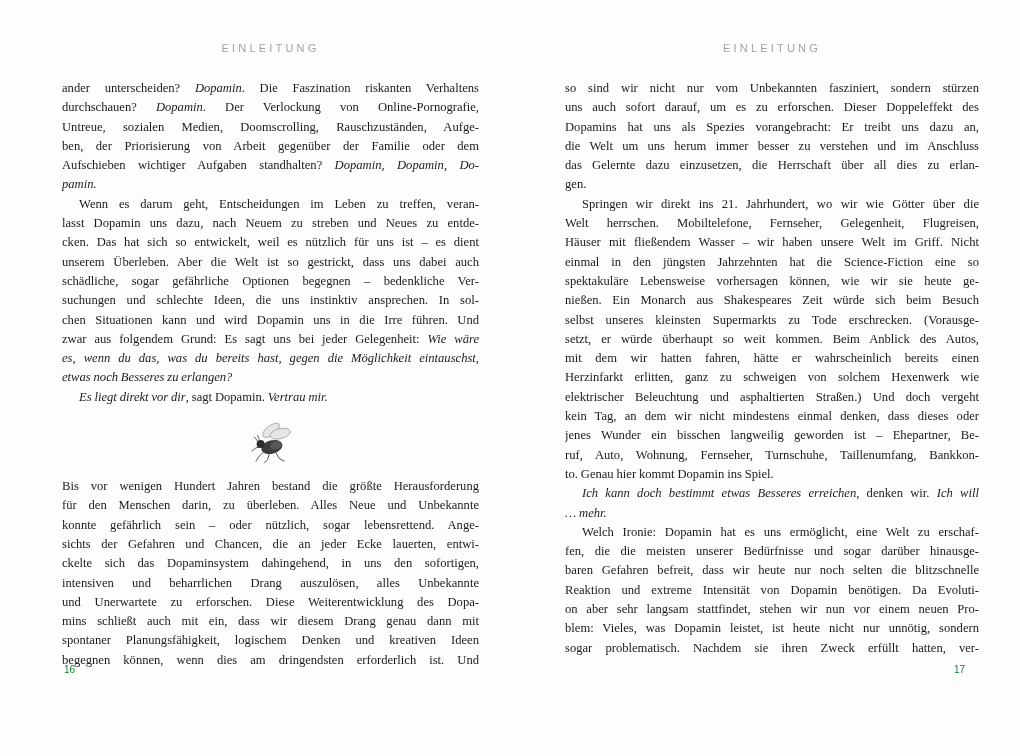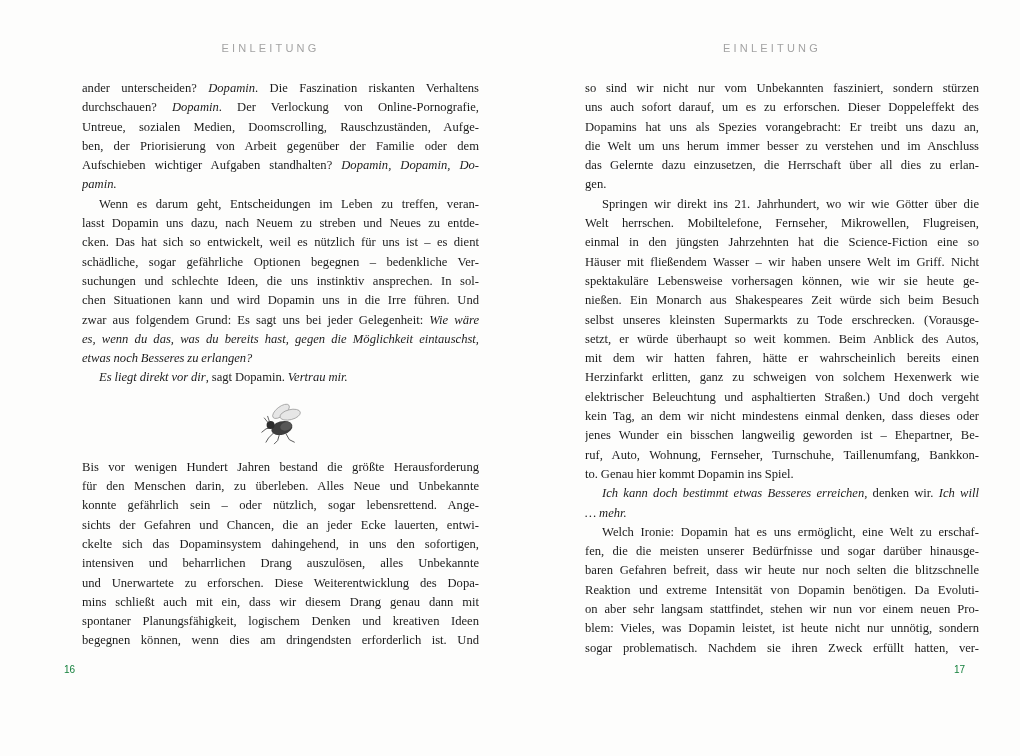--- a/index.html
+++ b/index.html
@@ -13,21 +13,21 @@
   .page{position:absolute;top:0;height:572px;}
   #page-left{left:62px;width:417px;}
   #page-right{left:565px;width:414px;}
   .running-header{
     position:absolute;top:42px;left:0;right:0;
     text-align:center;
     font-family:"Liberation Sans", sans-serif;
     font-size:11px;letter-spacing:3.2px;
     color:#a3a3a3;font-weight:400;
   }
-  .body-text{position:absolute;top:79px;left:0;right:0;margin-left:20px;}
+  .body-text{position:absolute;top:79px;left:0;right:0;}
   .para{margin:0;}
   .line{
     height:19.3px;line-height:19.3px;
     font-size:12.6px;
     word-spacing:-0.3px;
     overflow:hidden;
     text-align:justify;text-align-last:justify;
   }
   .line.last-left{text-align:center;text-align-last:left;}
   .line.indent{text-indent:17px;}
@@ -54,20 +54,21 @@
         <div class="line">durchschauen? <i>Dopamin</i>. Der Verlockung von Online-Pornografie,</div>
         <div class="line">Untreue, sozialen Medien, Doomscrolling, Rauschzuständen, Aufge-</div>
         <div class="line">ben, der Priorisierung von Arbeit gegenüber der Familie oder dem</div>
         <div class="line">Aufschieben wichtiger Aufgaben standhalten? <i>Dopamin, Dopamin, Do-</i></div>
         <div class="line last-left"><i>pamin.</i></div>
       </div>
       <div class="para">
         <div class="line indent">Wenn es darum geht, Entscheidungen im Leben zu treffen, veran-</div>
         <div class="line">lasst Dopamin uns dazu, nach Neuem zu streben und Neues zu entde-</div>
         <div class="line">cken. Das hat sich so entwickelt, weil es nützlich für uns ist – es dient</div>
+        <div class="line">unserem Überleben. Aber die Welt ist so gestrickt, dass uns dabei auch</div>
         <div class="line">schädliche, sogar gefährliche Optionen begegnen – bedenkliche Ver-</div>
         <div class="line">suchungen und schlechte Ideen, die uns instinktiv ansprechen. In sol-</div>
         <div class="line">chen Situationen kann und wird Dopamin uns in die Irre führen. Und</div>
         <div class="line">zwar aus folgendem Grund: Es sagt uns bei jeder Gelegenheit: <i>Wie wäre</i></div>
         <div class="line"><i>es, wenn du das, was du bereits hast, gegen die Möglichkeit eintauschst,</i></div>
         <div class="line last-left"><i>etwas noch Besseres zu erlangen?</i></div>
       </div>
       <div class="para">
         <div class="line indent last-left"><i>Es liegt direkt vor dir</i>, sagt Dopamin. <i>Vertrau mir.</i></div>
       </div>
@@ -111,23 +112,23 @@
       <div class="para">
         <div class="line">so sind wir nicht nur vom Unbekannten fasziniert, sondern stürzen</div>
         <div class="line">uns auch sofort darauf, um es zu erforschen. Dieser Doppeleffekt des</div>
         <div class="line">Dopamins hat uns als Spezies vorangebracht: Er treibt uns dazu an,</div>
         <div class="line">die Welt um uns herum immer besser zu verstehen und im Anschluss</div>
         <div class="line">das Gelernte dazu einzusetzen, die Herrschaft über all dies zu erlan-</div>
         <div class="line last-left">gen.</div>
       </div>
       <div class="para">
         <div class="line indent">Springen wir direkt ins 21. Jahrhundert, wo wir wie Götter über die</div>
-        <div class="line">Welt herrschen. Mobiltelefone, Fernseher, Mikrowellen, Flugreisen,</div>
+        <div class="line">Welt herrschen. Mobiltelefone, Fernseher, Gelegenheit, Flugreisen,</div>
+        <div class="line">Häuser mit fließendem Wasser – wir haben unsere Welt im Griff. Nicht</div>
         <div class="line">einmal in den jüngsten Jahrzehnten hat die Science-Fiction eine so</div>
-        <div class="line">Häuser mit fließendem Wasser – wir haben unsere Welt im Griff. Nicht</div>
         <div class="line">spektakuläre Lebensweise vorhersagen können, wie wir sie heute ge-</div>
         <div class="line">nießen. Ein Monarch aus Shakespeares Zeit würde sich beim Besuch</div>
         <div class="line">selbst unseres kleinsten Supermarkts zu Tode erschrecken. (Vorausge-</div>
         <div class="line">setzt, er würde überhaupt so weit kommen. Beim Anblick des Autos,</div>
         <div class="line">mit dem wir hatten fahren, hätte er wahrscheinlich bereits einen</div>
         <div class="line">Herzinfarkt erlitten, ganz zu schweigen von solchem Hexenwerk wie</div>
         <div class="line">elektrischer Beleuchtung und asphaltierten Straßen.) Und doch vergeht</div>
         <div class="line">kein Tag, an dem wir nicht mindestens einmal denken, dass dieses oder</div>
         <div class="line">jenes Wunder ein bisschen langweilig geworden ist – Ehepartner, Be-</div>
         <div class="line">ruf, Auto, Wohnung, Fernseher, Turnschuhe, Taillenumfang, Bankkon-</div>

